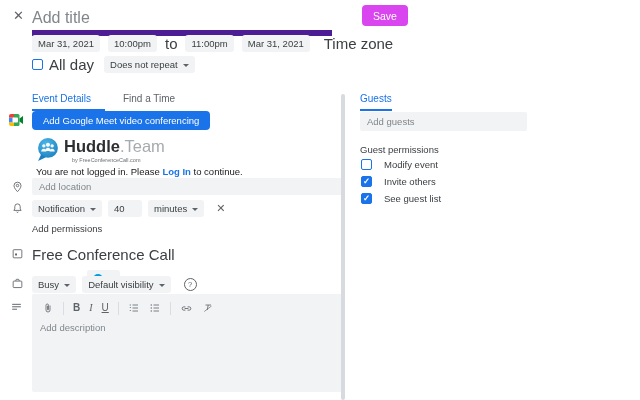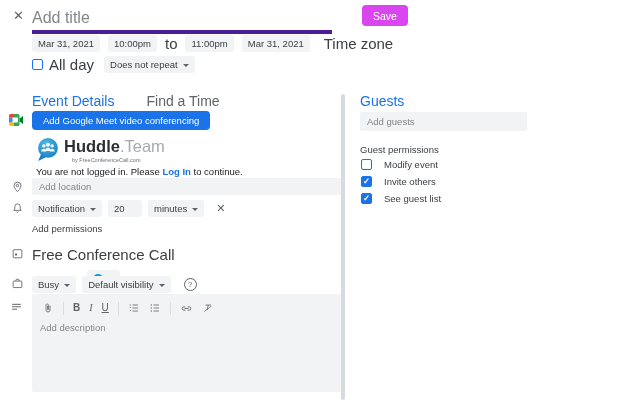--- a/index.html
+++ b/index.html
@@ -14,39 +14,39 @@
     background:#f1f3f4;border-radius:3px;height:17px;display:inline-flex;
     align-items:center;padding:0 6px;font-size:9.5px;color:#3c4043;gap:5px;
     white-space:nowrap;cursor:default;
   }
   .arr{width:0;height:0;border-left:3px solid transparent;border-right:3px solid transparent;border-top:3.5px solid #5f6368;margin-top:1px;}
   .icon{color:#5f6368;display:inline-flex;align-items:center;justify-content:center;}
   .icon svg{display:block;}
   
   .close-x{font-size:13px;color:#5f6368;line-height:1;cursor:pointer;}
   .title-input{
-    width:300px;height:24px;border:none;border-bottom:4px solid #4c1d95;outline:none;
+    width:300px;height:24px;border:none;border-bottom:6px solid #4c1d95;outline:none;
     font-family:"Liberation Sans",sans-serif;font-size:16px;color:#ef4444;padding:0;background:transparent;
   }
   .title-input::placeholder{color:#80868b;}
   .save-btn{
     background:#d946ef;color:#fff;border:none;border-radius:4px;height:21px;
     padding:0 11px;font-family:"Liberation Sans",sans-serif;font-size:10.5px;cursor:pointer;
   }
   .plain-label{font-size:15px;color:#3c4043;white-space:nowrap;}
   
   .cb{
     width:11px;height:11px;box-sizing:border-box;border:1.5px solid #1a73e8;border-radius:2px;
     display:inline-flex;align-items:center;justify-content:center;background:#fff;cursor:pointer;flex:none;
   }
   .cb .check{display:none;color:#fff;font-size:8.5px;line-height:1;font-weight:bold;}
   .cb.checked{background:#1a73e8;}
   .cb.checked .check{display:block;}
   
-  .tab{font-size:14px;padding-bottom:5px;cursor:pointer;white-space:nowrap;}
+  .tab{font-size:10px;padding-bottom:5px;cursor:pointer;white-space:nowrap;}
   .tab.active{color:#1a73e8;border-bottom:2px solid #1a73e8;}
   .tab.inactive{color:#5f6368;}
   
   .meet-btn{
     background:#1a73e8;color:#fff;border:none;border-radius:4px;height:19px;
     padding:0 11px;font-family:"Liberation Sans",sans-serif;font-size:9.5px;cursor:pointer;white-space:nowrap;
   }
   
   .brand-line{font-size:16.5px;line-height:1.1;white-space:nowrap;}
   .brand-strong{font-weight:bold;color:#2d3033;}
@@ -171,21 +171,21 @@
     <path d="M12 3.5a5 5 0 0 0-5 5v4.2L5.3 15.5h13.4L17 12.7V8.5a5 5 0 0 0-5-5z"></path>
     <path d="M10.3 18a1.8 1.8 0 0 0 3.4 0"></path>
   </svg>
 </span>
 <div class="abs row" style="left:32px;top:200px;gap:6px;">
   <span class="chip">
     <span>Notification</span>
     <span class="arr"></span>
   </span>
   <span class="chip" style="width:22px;">
-    <span>20</span>
+    <span>40</span>
   </span>
   <span class="chip">
     <span>minutes</span>
     <span class="arr"></span>
   </span>
   <span class="x-small" style="margin-left:6px;">✕</span>
 </div>
 <span class="abs text-btn" style="left:32px;top:223px;">Add permissions</span>
 
 <span class="abs icon" style="left:11px;top:247px;">

